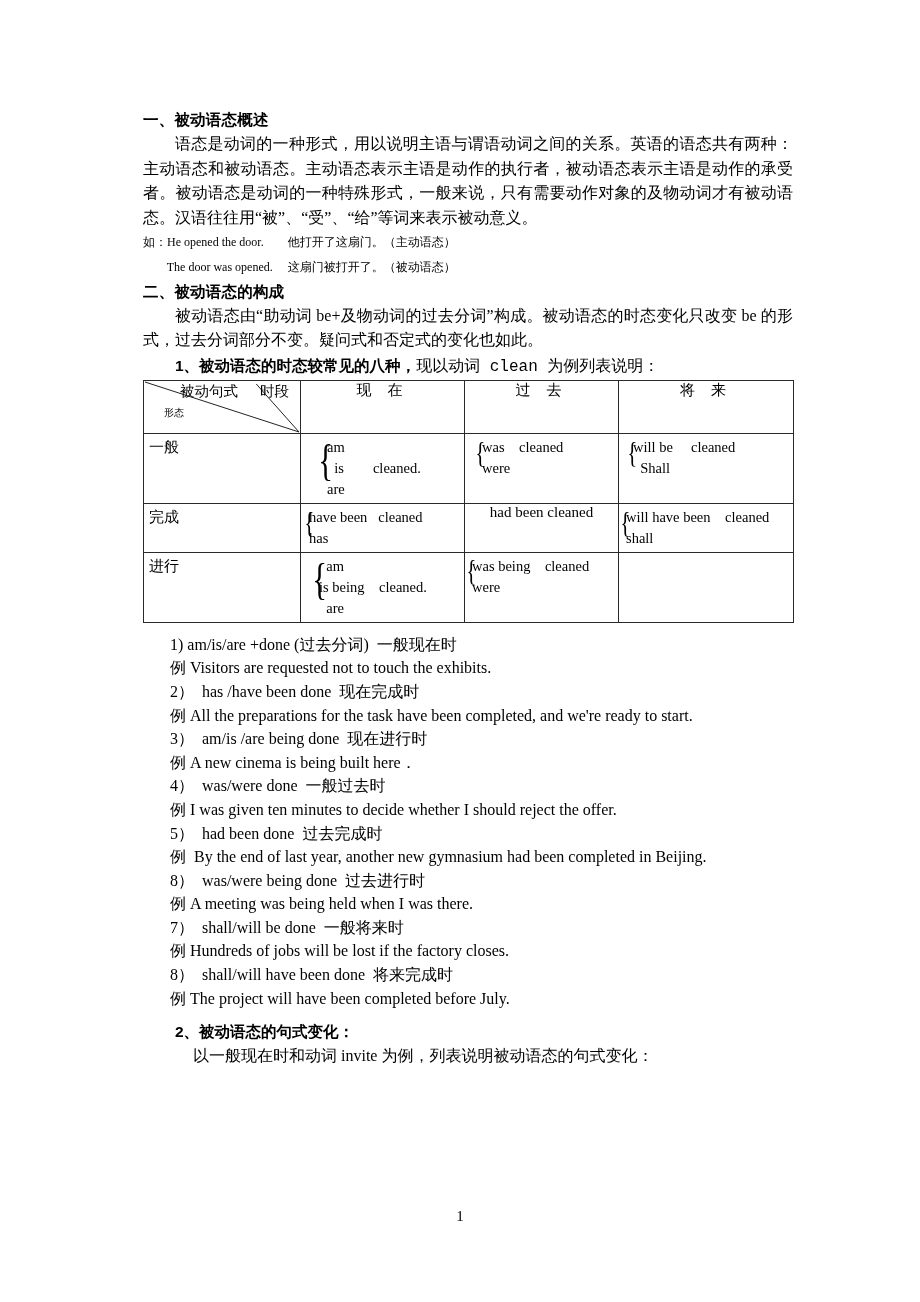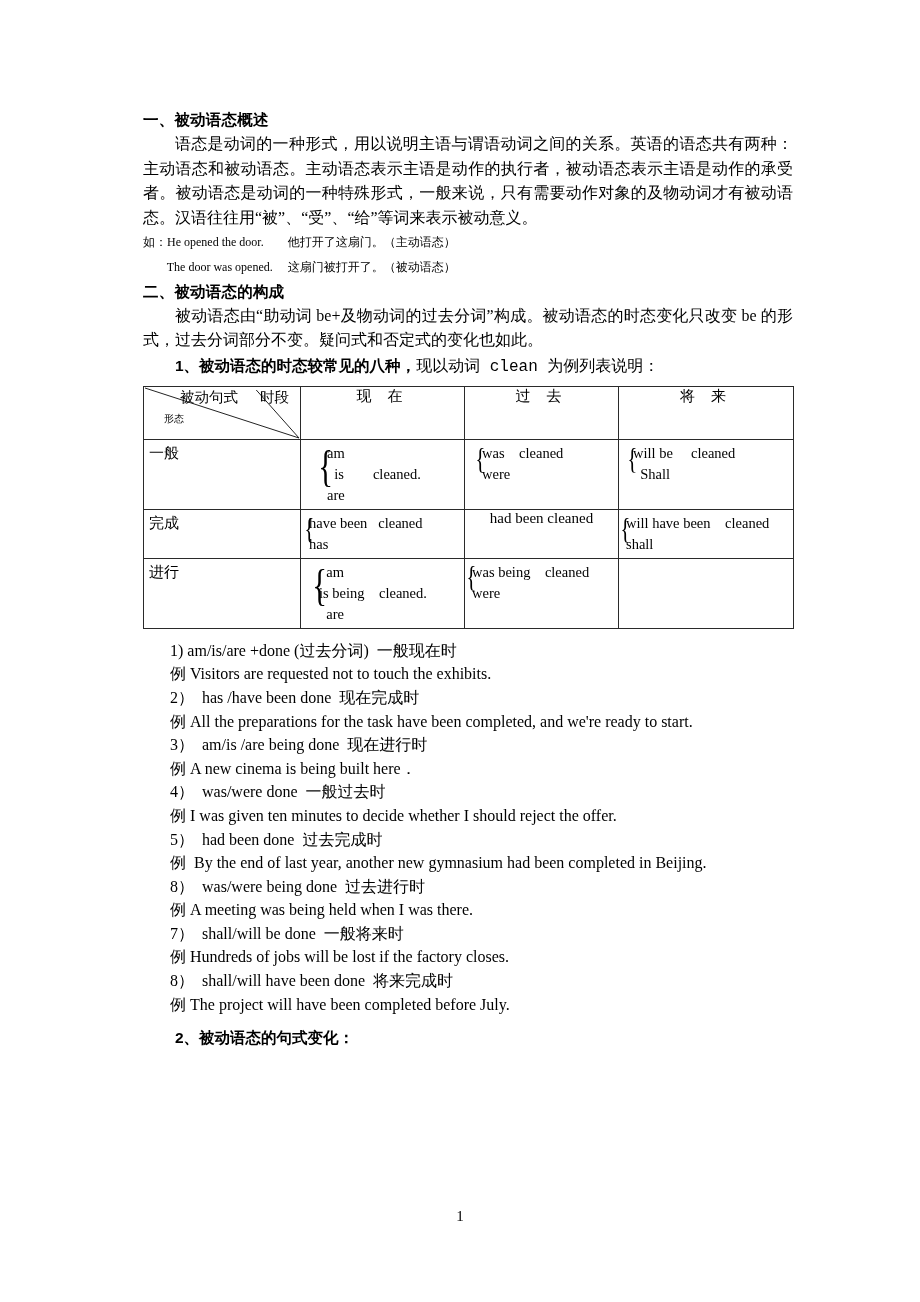--- a/index.html
+++ b/index.html
@@ -61,21 +61,20 @@
   .sub-head .normal {
     font-family: Liberation Mono, monospace;
     font-weight: normal;
     font-size: 16px;
   }
 
   
   .tense-table {
     border-collapse: collapse;
     width: 650px;
-    margin-top: 6px;
     table-layout: fixed;
     border-radius: 15px;
   }
   .tense-table td {
     border: 1px solid #2a2a2a;
     vertical-align: top;
     padding: 0;
     font-size: 15px;
   }
   .col-a { width: 157px; }
@@ -343,17 +342,18 @@
       <div class="list-item">例 A meeting was being held when I was there.</div>
       <div class="list-item">7）  shall/will be done  一般将来时</div>
       <div class="list-item">例 Hundreds of jobs will be lost if the factory closes.</div>
       <div class="list-item">8）  shall/will have been done  将来完成时</div>
       <div class="list-item">例 The project will have been completed before July.</div>
     </div>
 
     <div class="sub-head lower">
       <b>2、被动语态的句式变化：</b>
     </div>
+    <div class="para" style="padding-left:50px;">以一般现在时和动词 invite 为例，列表说明被动语态的句式变化：</div>
 
   </div>
 
   <div class="page-num">1</div>
 </div>
 
 </body></html>

